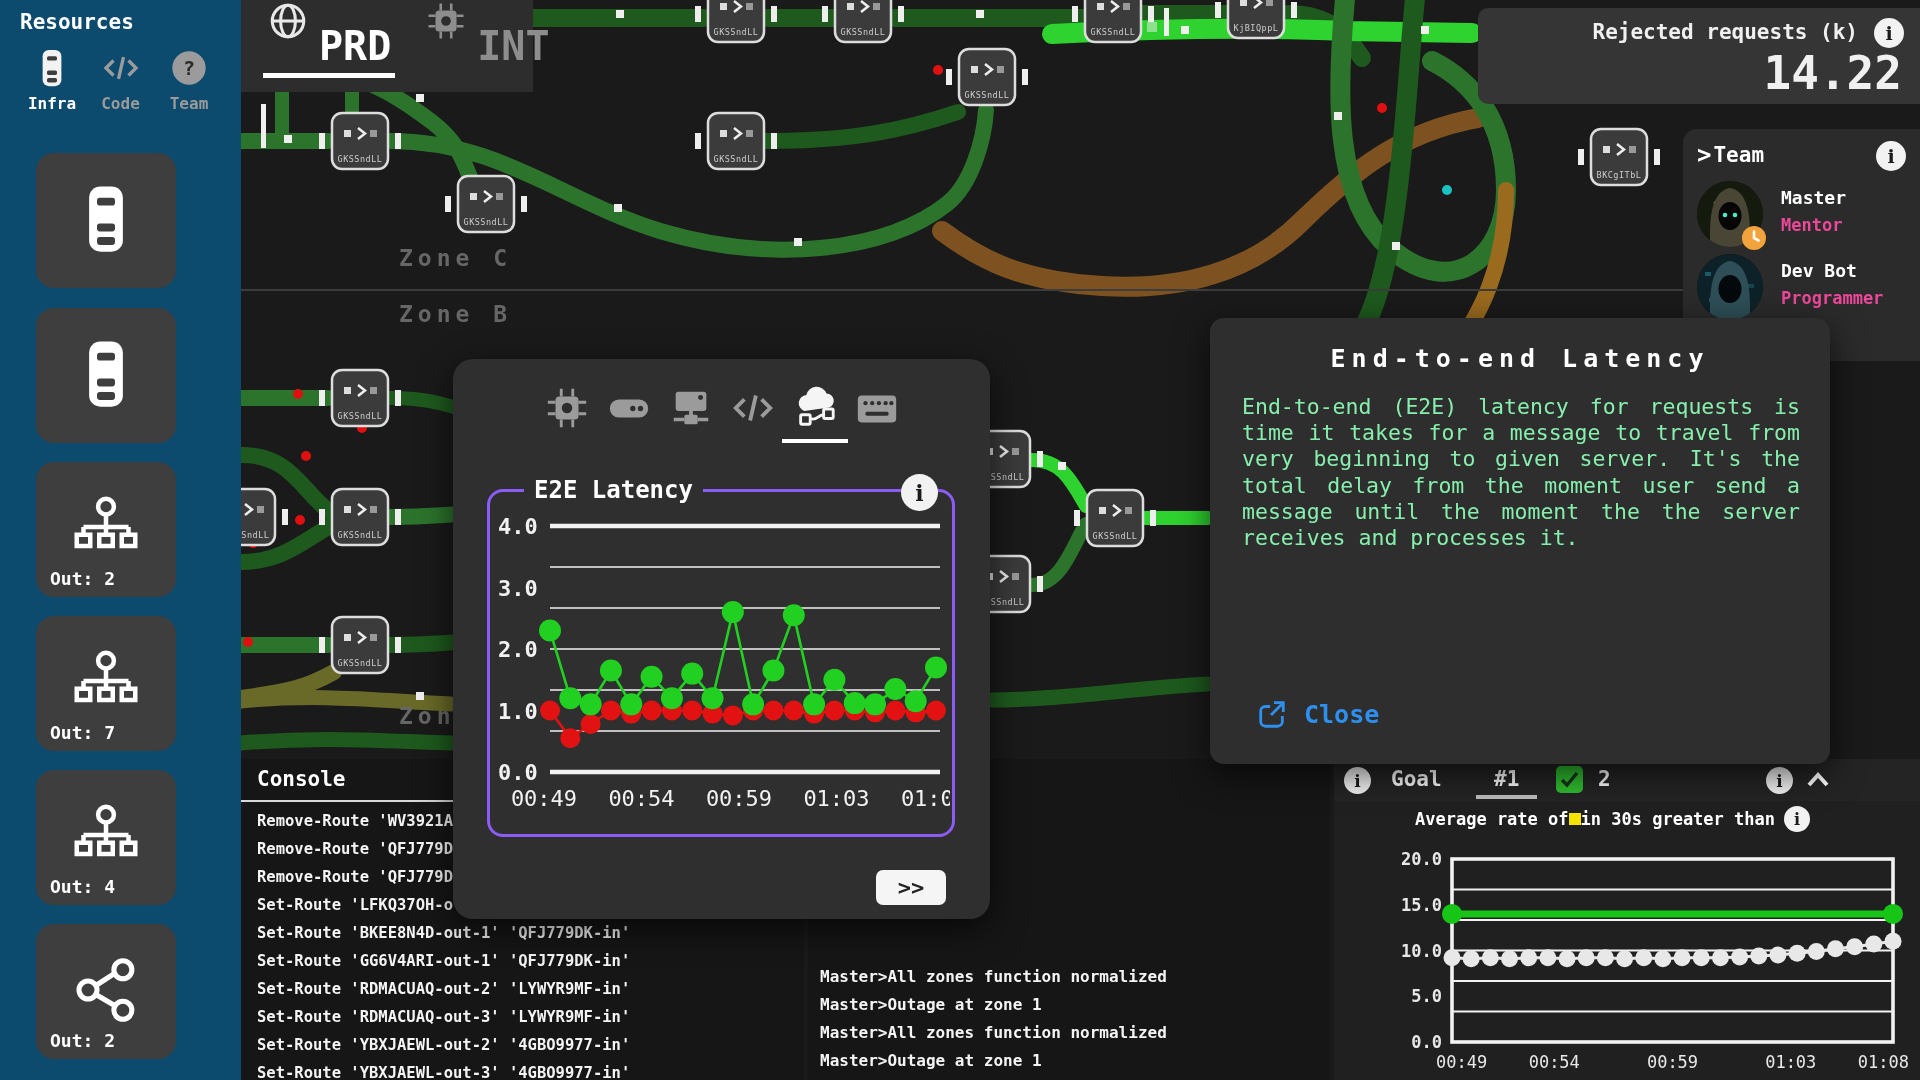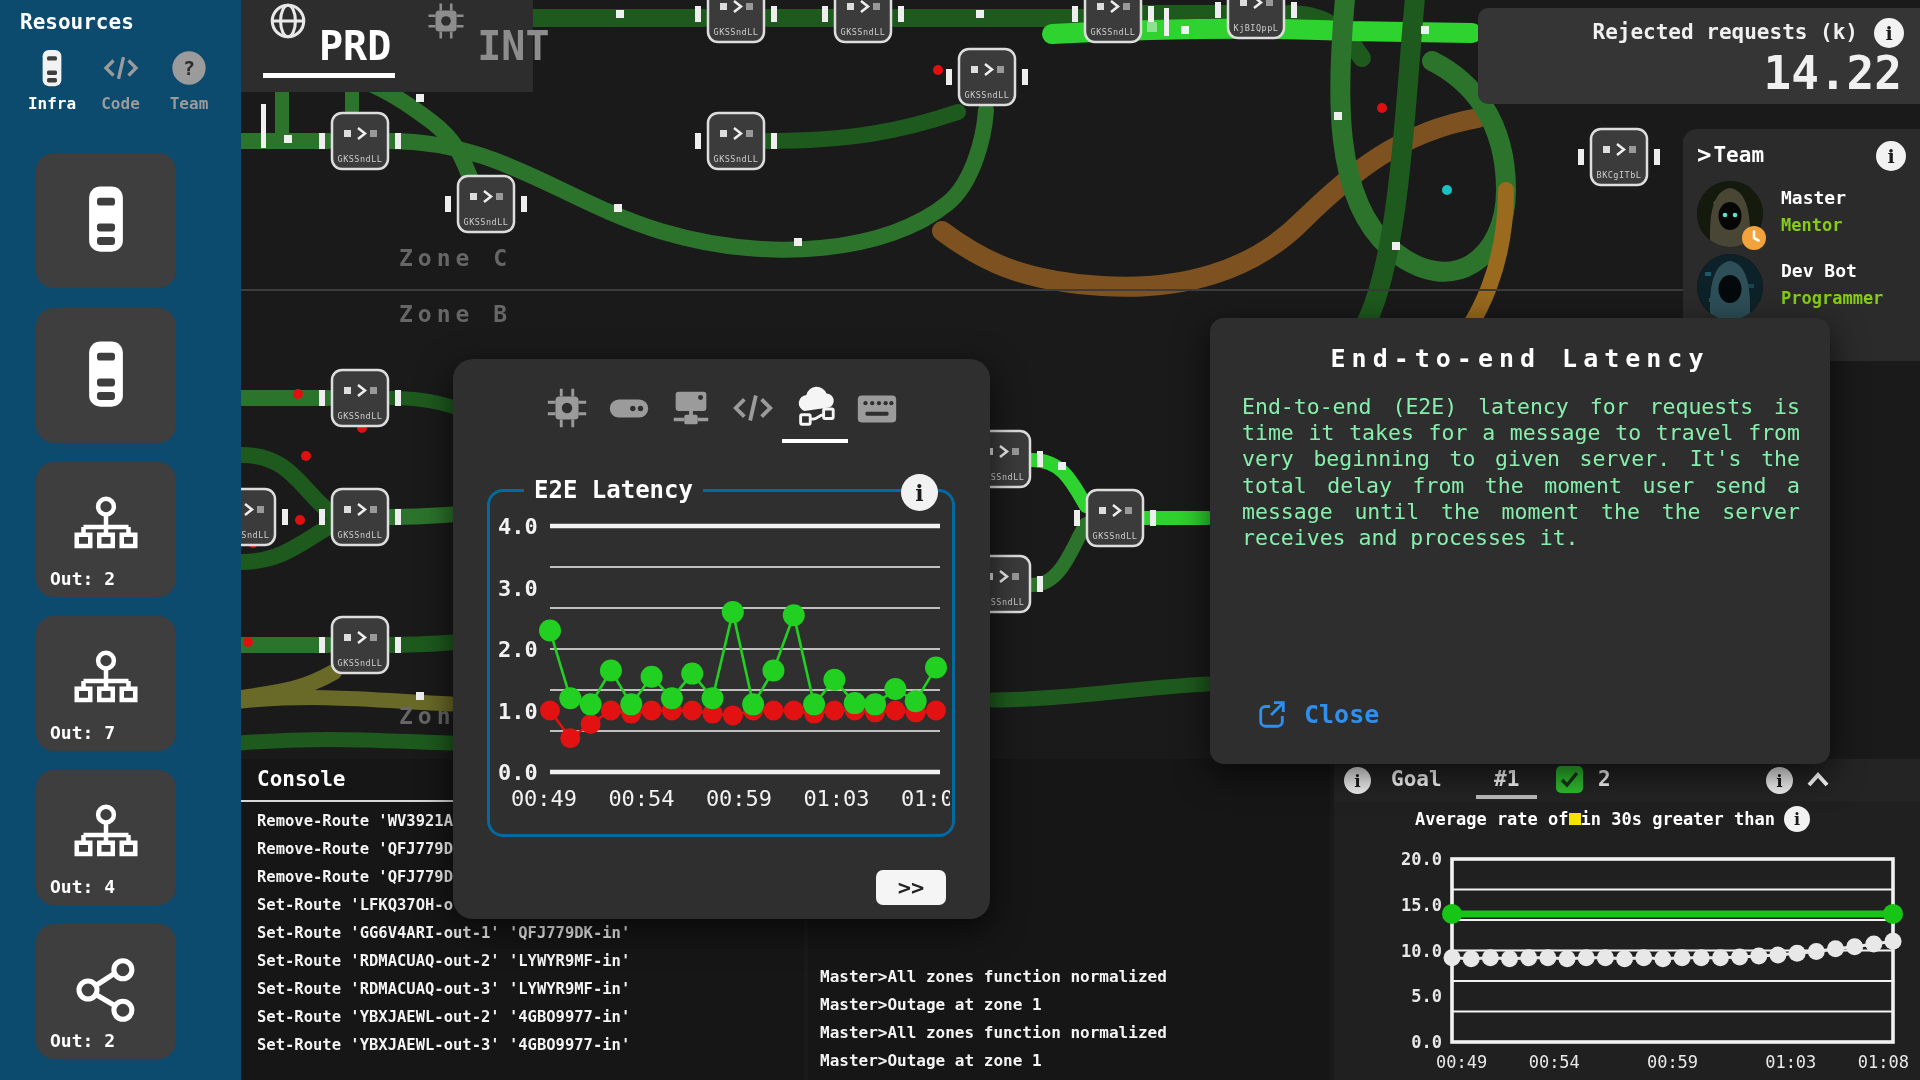--- a/index.html
+++ b/index.html
@@ -35,21 +35,21 @@
   #rejected .lab{position:absolute;right:62px;top:12px;font-size:21px;font-weight:bold;white-space:nowrap;}
   #rejected .val{position:absolute;right:18px;top:38px;font-size:46px;font-weight:bold;}
   
   #team{position:absolute;left:1683px;top:129px;width:237px;height:232px;background:#2b2b2b;border-radius:14px 0 0 14px;z-index:10;}
   #team .ttl{position:absolute;left:14px;top:12px;font-size:21px;font-weight:bold;color:#fff;display:flex;align-items:center;}
   #team .ttl .chev{font-size:24px;margin-right:2px;font-weight:bold;}
   .member{position:absolute;left:14px;width:210px;height:70px;}
   .member .av{position:absolute;left:0;top:0;width:66px;height:66px;border-radius:50%;overflow:hidden;background:#111;}
   .member .badge{position:absolute;left:44px;top:44px;width:26px;height:26px;}
   .member .nm{position:absolute;left:84px;top:6px;font-size:18px;font-weight:bold;color:#fff;}
-  .member .rl{position:absolute;left:84px;top:34px;font-size:17px;font-weight:bold;color:#84cc16;}
+  .member .rl{position:absolute;left:84px;top:34px;font-size:17px;font-weight:bold;color:#ec4899;}
   
   .info-icon{border-radius:50%;background:#f2f2f2;color:#1b1b1b;display:flex;align-items:center;justify-content:center;
              font-weight:bold;font-family:"DejaVu Serif",serif;cursor:pointer;}
   
   #console{position:absolute;left:241px;top:759px;width:563px;height:321px;background:#161616;z-index:10;}
   #console .ttl{position:absolute;left:16px;top:8px;font-size:21px;font-weight:bold;color:#fff;}
   #console .rule{position:absolute;left:0;top:41px;width:100%;height:2px;background:#d8d8d8;}
   #console .lines{position:absolute;left:16px;top:48px;right:4px;}
   #console .lines div{height:28px;line-height:28px;font-size:15.5px;font-weight:bold;color:#f4f4f4;white-space:nowrap;}
   #messages{position:absolute;left:808px;top:759px;width:522px;height:321px;background:#161616;z-index:10;}
@@ -70,21 +70,21 @@
               font-size:17px;font-weight:bold;color:#fff;white-space:nowrap;}
   #goal .desc .sq{width:12px;height:12px;}
   #goal .gi3{position:absolute;left:450px;top:47px;width:26px;height:26px;font-size:16px;}
   
   #popup{position:absolute;left:453px;top:359px;width:537px;height:560px;background:#2f2f2f;border-radius:20px;
          box-shadow:0 10px 34px rgba(0,0,0,.65);z-index:21;}
   #popup .tabs{position:absolute;left:0;top:26px;width:100%;display:flex;justify-content:center;gap:16px;}
   .ptab{width:46px;height:58px;position:relative;cursor:pointer;display:flex;align-items:flex-start;justify-content:center;}
   .ptab svg{width:46px;height:46px;}
   .ptab.active:after{content:"";position:absolute;left:-10px;right:-10px;bottom:0;height:4px;background:#fff;}
-  #pcard{position:absolute;left:34px;top:130px;width:462px;height:342px;border:3px solid #0369a1;border-radius:16px;}
+  #pcard{position:absolute;left:34px;top:130px;width:462px;height:342px;border:3px solid #8b5cf6;border-radius:16px;}
   #pcard .ctitle{position:absolute;left:34px;top:-16px;background:#2f2f2f;padding:0 10px;font-size:24px;font-weight:bold;color:#fff;}
   #pcard .cinfo{position:absolute;right:14px;top:-18px;width:37px;height:37px;font-size:22px;}
   #next-btn{position:absolute;right:44px;bottom:14px;width:70px;height:35px;background:#f5f5f5;color:#222;border:none;
             border-radius:7px;font-size:22px;font-weight:bold;font-family:"DejaVu Sans Mono",monospace;cursor:pointer;line-height:33px;text-align:center;}
   
   #infopanel{position:absolute;left:1210px;top:318px;width:620px;height:446px;background:#2e2e2e;border-radius:14px;
              box-shadow:0 10px 34px rgba(0,0,0,.65);z-index:22;}
   #infopanel .ttl{position:absolute;left:0;top:26px;width:100%;text-align:center;font-size:25px;font-weight:bold;
                   letter-spacing:6px;color:#fff;}
   #infopanel .body{position:absolute;left:32px;right:30px;top:76px;font-size:21.5px;line-height:1.22;color:#86efac;}
@@ -481,20 +481,21 @@
   </div>
 
   <div id="console">
     <div class="ttl">Console</div>
     <div class="rule"></div>
     <div class="lines" id="console-lines">
         <div>Remove-Route 'WV3921A</div>
         <div>Remove-Route 'QFJ779D</div>
         <div>Remove-Route 'QFJ779D</div>
         <div>Set-Route 'LFKQ37OH-o</div>
+        <div>Set-Route 'BKEE8N4D-out-1' 'QFJ779DK-in'</div>
         <div>Set-Route 'GG6V4ARI-out-1' 'QFJ779DK-in'</div>
         <div>Set-Route 'RDMACUAQ-out-2' 'LYWYR9MF-in'</div>
         <div>Set-Route 'RDMACUAQ-out-3' 'LYWYR9MF-in'</div>
         <div>Set-Route 'YBXJAEWL-out-2' '4GBO9977-in'</div>
         <div>Set-Route 'YBXJAEWL-out-3' '4GBO9977-in'</div>
       </div>
   </div>
 
   <div id="messages">
     <div class="lines" id="message-lines">

